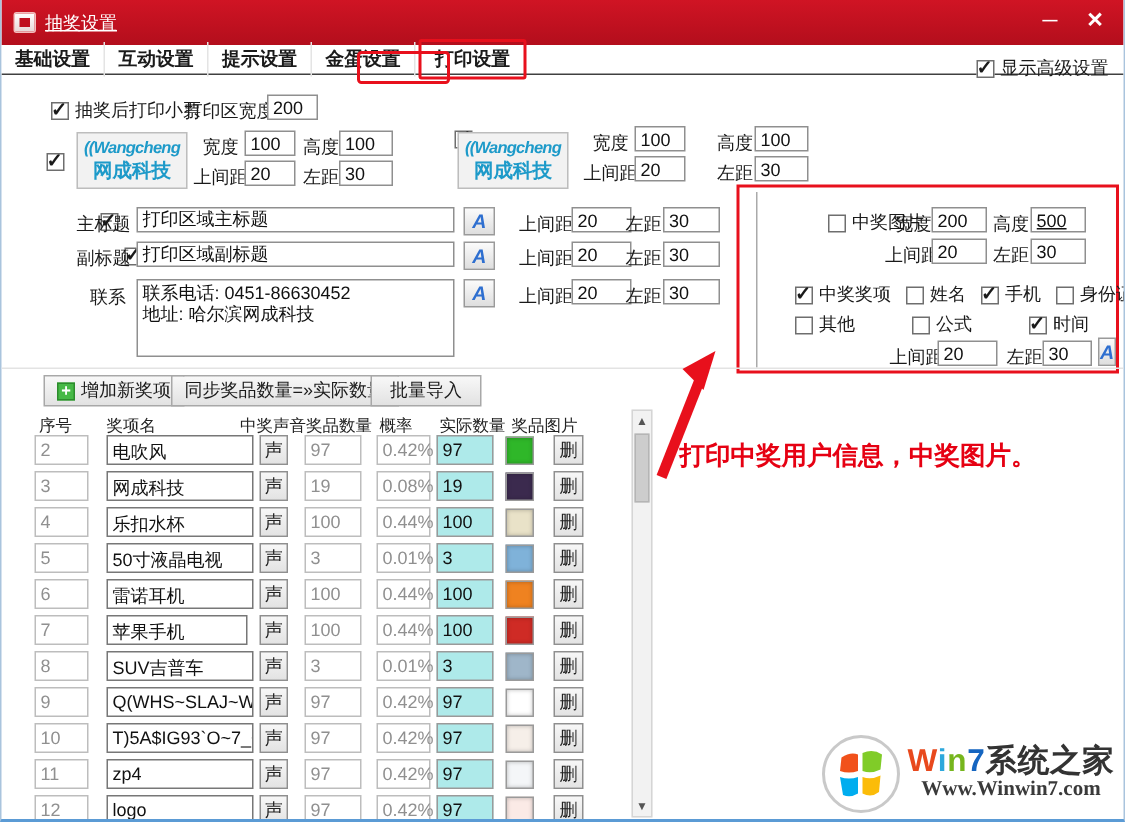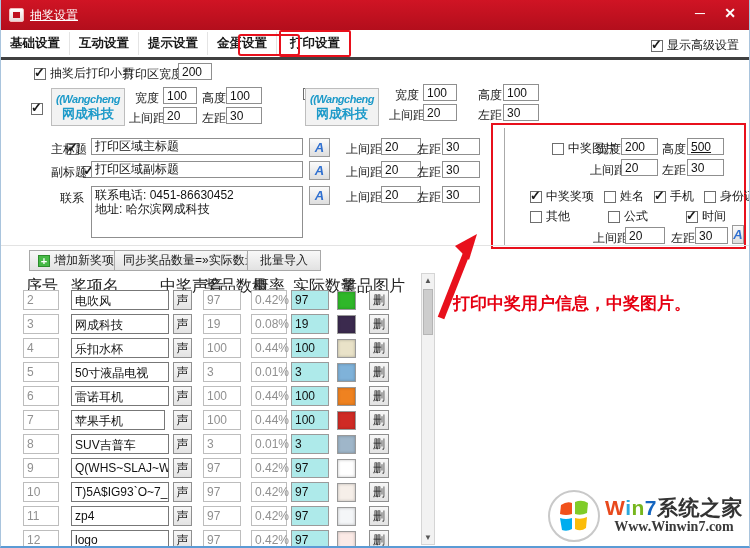--- a/index.html
+++ b/index.html
@@ -10,21 +10,21 @@
   
   .titlebar { position: absolute; left: 0; top: 0; width: 100%; height: 30px;
               background: linear-gradient(180deg, #d01424, #b30e1c); display: flex; align-items: center; }
   .app-icon { width: 15px; height: 14px; margin-left: 8px; background: linear-gradient(180deg,#fff,#e8d8d8);
               border: 1px solid #f3bcbc; border-radius: 2px; position: relative; }
   .app-icon::after { content: ""; position: absolute; left: 3px; top: 3px; right: 3px; bottom: 3px; background: #c0101f; }
   .title-text { color: #fff; font-size: 12px; margin-left: 6px; text-decoration: underline; }
   .winbtn { color: #fff; width: 30px; text-align: center; font-size: 14px; font-weight: bold; cursor: default; }
   .winbtns { position: absolute; right: 4px; top: 5px; display: flex; }
   
-  .tabbar { position: absolute; left: 0; top: 30px; width: 100%; height: 30px; background: #fff; border-bottom: 3px solid #404040; display: flex; align-items: center; }
+  .tabbar { position: absolute; left: 0; top: 30px; width: 100%; height: 20px; background: #fff; border-bottom: 1px solid #404040; display: flex; align-items: center; }
   .tab { font-size: 12.5px; color: #1a1a1a; font-weight: bold; padding: 3px 9px; border-right: 1px solid #e4e4e4; }
   .tab.active { border: 2px solid #e8101c; border-radius: 2px; margin-left: 2px; }
   .lb { font-size: 12px; color: #1a1a1a; white-space: nowrap; }
   .in { height: 17px; border: 1px solid #8f8f8f; background: #fff; font-size: 12px; padding: 1px 3px;
         font-family: "Liberation Sans", sans-serif; color: #111; }
   .cb { width: 12px; height: 12px; border: 1px solid #6e6e6e; background: #fff; display: inline-block; position: relative; flex: none; }
   .cb.on::after { content: "✓"; position: absolute; left: -1px; top: -4px; font-size: 13px; font-weight: bold; color: #1a1a1a; }
   .chk { display: inline-flex; align-items: center; gap: 4px; font-size: 12px; color: #1a1a1a; white-space: nowrap; }
   .abtn { width: 21px; height: 19px; background: linear-gradient(#fbfbfb,#dedede); border: 1px solid #9a9a9a;
           color: #2e6fd0; font-weight: bold; font-style: italic; font-size: 13px; text-align: center; line-height: 17px; }
@@ -36,21 +36,21 @@
   .divider-h { position: absolute; left: 0; top: 245px; width: 100%; height: 1px; background: #e3e3e3; }
   .divider-v { position: absolute; left: 503px; top: 128px; width: 1px; height: 117px; background: #aaa; }
   
   .tbtn { position: absolute; top: 250px; height: 21px; background: linear-gradient(#f8f8f8,#e2e2e2);
           border: 1px solid #a8a8a8; font-size: 12px; color: #1a1a1a; display: flex; align-items: center;
           justify-content: center; gap: 4px; padding: 0 8px; }
   .plus { width: 12px; height: 12px; background: #46b946; border: 1px solid #2c8c2c; color: #fff; font-weight: bold;
           font-size: 11px; line-height: 10px; text-align: center; flex: none; }
   
   .thead { position: absolute; left: 22px; top: 276px; width: 396px; height: 14px; }
-  .th { position: absolute; font-size: 16px; color: #222; white-space: nowrap; }
+  .th { position: absolute; font-size: 11px; color: #222; white-space: nowrap; }
   .rows { position: absolute; left: 22px; top: 290px; width: 396px; }
   .t-row { position: relative; height: 20px; margin-bottom: 4px; }
   .cell { position: absolute; top: 0; height: 20px; font-size: 12px; }
   .cin { border: 1px solid #bdbdbd; background: #fff; color: #909090; padding: 2px 3px; }
   .cname { border: 1px solid #777; background: #fff; color: #111; padding: 2px 3px; overflow: hidden; white-space: nowrap; }
   .cbtn { border: 1px solid #8f8f8f; background: linear-gradient(#f7f7f7,#e3e3e3); color: #222; text-align: center; line-height: 18px; }
   .ccyan { border: 1px solid #9a9a9a; background: #aeeaea; color: #111; padding: 2px 3px; }
   .cicon { border: 1px solid #9a9a9a; height: 19px; top: 1px; box-shadow: inset 0 0 3px rgba(0,0,0,.25); }
   .scrollbar { position: absolute; left: 420px; top: 273px; width: 14px; height: 272px; background: #f2f2f2; border: 1px solid #d5d5d5; }
   .sb-arrow { position: absolute; left: 0; width: 12px; height: 13px; font-size: 8px; color: #555; text-align: center; line-height: 13px; }

